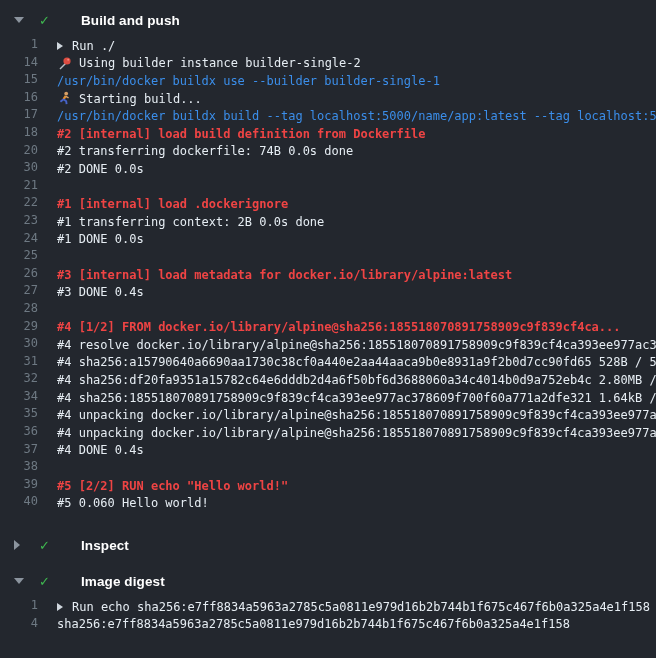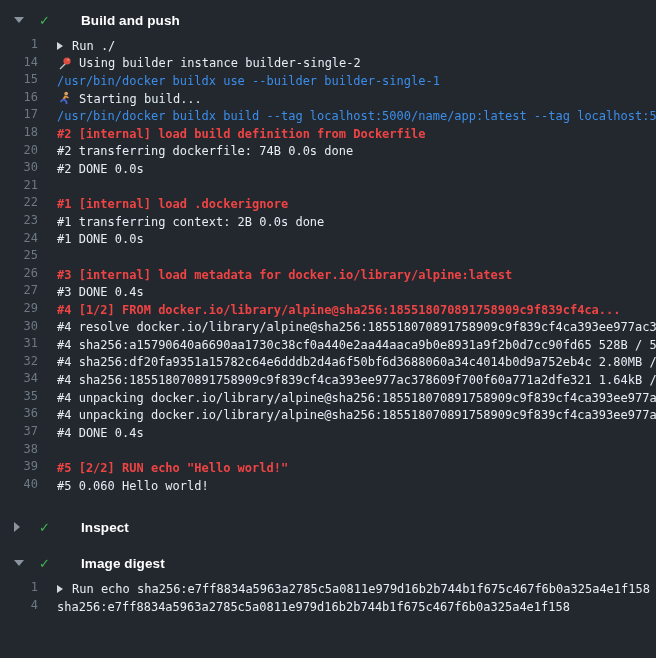--- a/index.html
+++ b/index.html
@@ -132,20 +132,21 @@
         <div class="log-line"><span class="ln">18</span><span class="lc bold"><span>#2 [internal] load build definition from Dockerfile</span></span></div>
         <div class="log-line"><span class="ln">20</span><span class="lc"><span>#2 transferring dockerfile: 74B 0.0s done</span></span></div>
         <div class="log-line"><span class="ln">30</span><span class="lc"><span>#2 DONE 0.0s</span></span></div>
         <div class="log-line"><span class="ln">21</span><span class="lc"><span></span></span></div>
         <div class="log-line"><span class="ln">22</span><span class="lc bold"><span>#1 [internal] load .dockerignore</span></span></div>
         <div class="log-line"><span class="ln">23</span><span class="lc"><span>#1 transferring context: 2B 0.0s done</span></span></div>
         <div class="log-line"><span class="ln">24</span><span class="lc"><span>#1 DONE 0.0s</span></span></div>
         <div class="log-line"><span class="ln">25</span><span class="lc"><span></span></span></div>
         <div class="log-line"><span class="ln">26</span><span class="lc bold"><span>#3 [internal] load metadata for docker.io/library/alpine:latest</span></span></div>
         <div class="log-line"><span class="ln">27</span><span class="lc"><span>#3 DONE 0.4s</span></span></div>
+        <div class="log-line"><span class="ln">28</span><span class="lc"><span></span></span></div>
         <div class="log-line"><span class="ln">29</span><span class="lc bold"><span>#4 [1/2] FROM docker.io/library/alpine@sha256:185518070891758909c9f839cf4ca...</span></span></div>
         <div class="log-line"><span class="ln">30</span><span class="lc"><span>#4 resolve docker.io/library/alpine@sha256:185518070891758909c9f839cf4ca393ee977ac3</span></span></div>
         <div class="log-line"><span class="ln">31</span><span class="lc"><span>#4 sha256:a15790640a6690aa1730c38cf0a440e2aa44aaca9b0e8931a9f2b0d7cc90fd65 528B / 5</span></span></div>
         <div class="log-line"><span class="ln">32</span><span class="lc"><span>#4 sha256:df20fa9351a15782c64e6dddb2d4a6f50bf6d3688060a34c4014b0d9a752eb4c 2.80MB /</span></span></div>
         <div class="log-line"><span class="ln">34</span><span class="lc"><span>#4 sha256:185518070891758909c9f839cf4ca393ee977ac378609f700f60a771a2dfe321 1.64kB /</span></span></div>
         <div class="log-line"><span class="ln">35</span><span class="lc"><span>#4 unpacking docker.io/library/alpine@sha256:185518070891758909c9f839cf4ca393ee977a</span></span></div>
         <div class="log-line"><span class="ln">36</span><span class="lc"><span>#4 unpacking docker.io/library/alpine@sha256:185518070891758909c9f839cf4ca393ee977a</span></span></div>
         <div class="log-line"><span class="ln">37</span><span class="lc"><span>#4 DONE 0.4s</span></span></div>
         <div class="log-line"><span class="ln">38</span><span class="lc"><span></span></span></div>
         <div class="log-line"><span class="ln">39</span><span class="lc bold"><span>#5 [2/2] RUN echo "Hello world!"</span></span></div>

